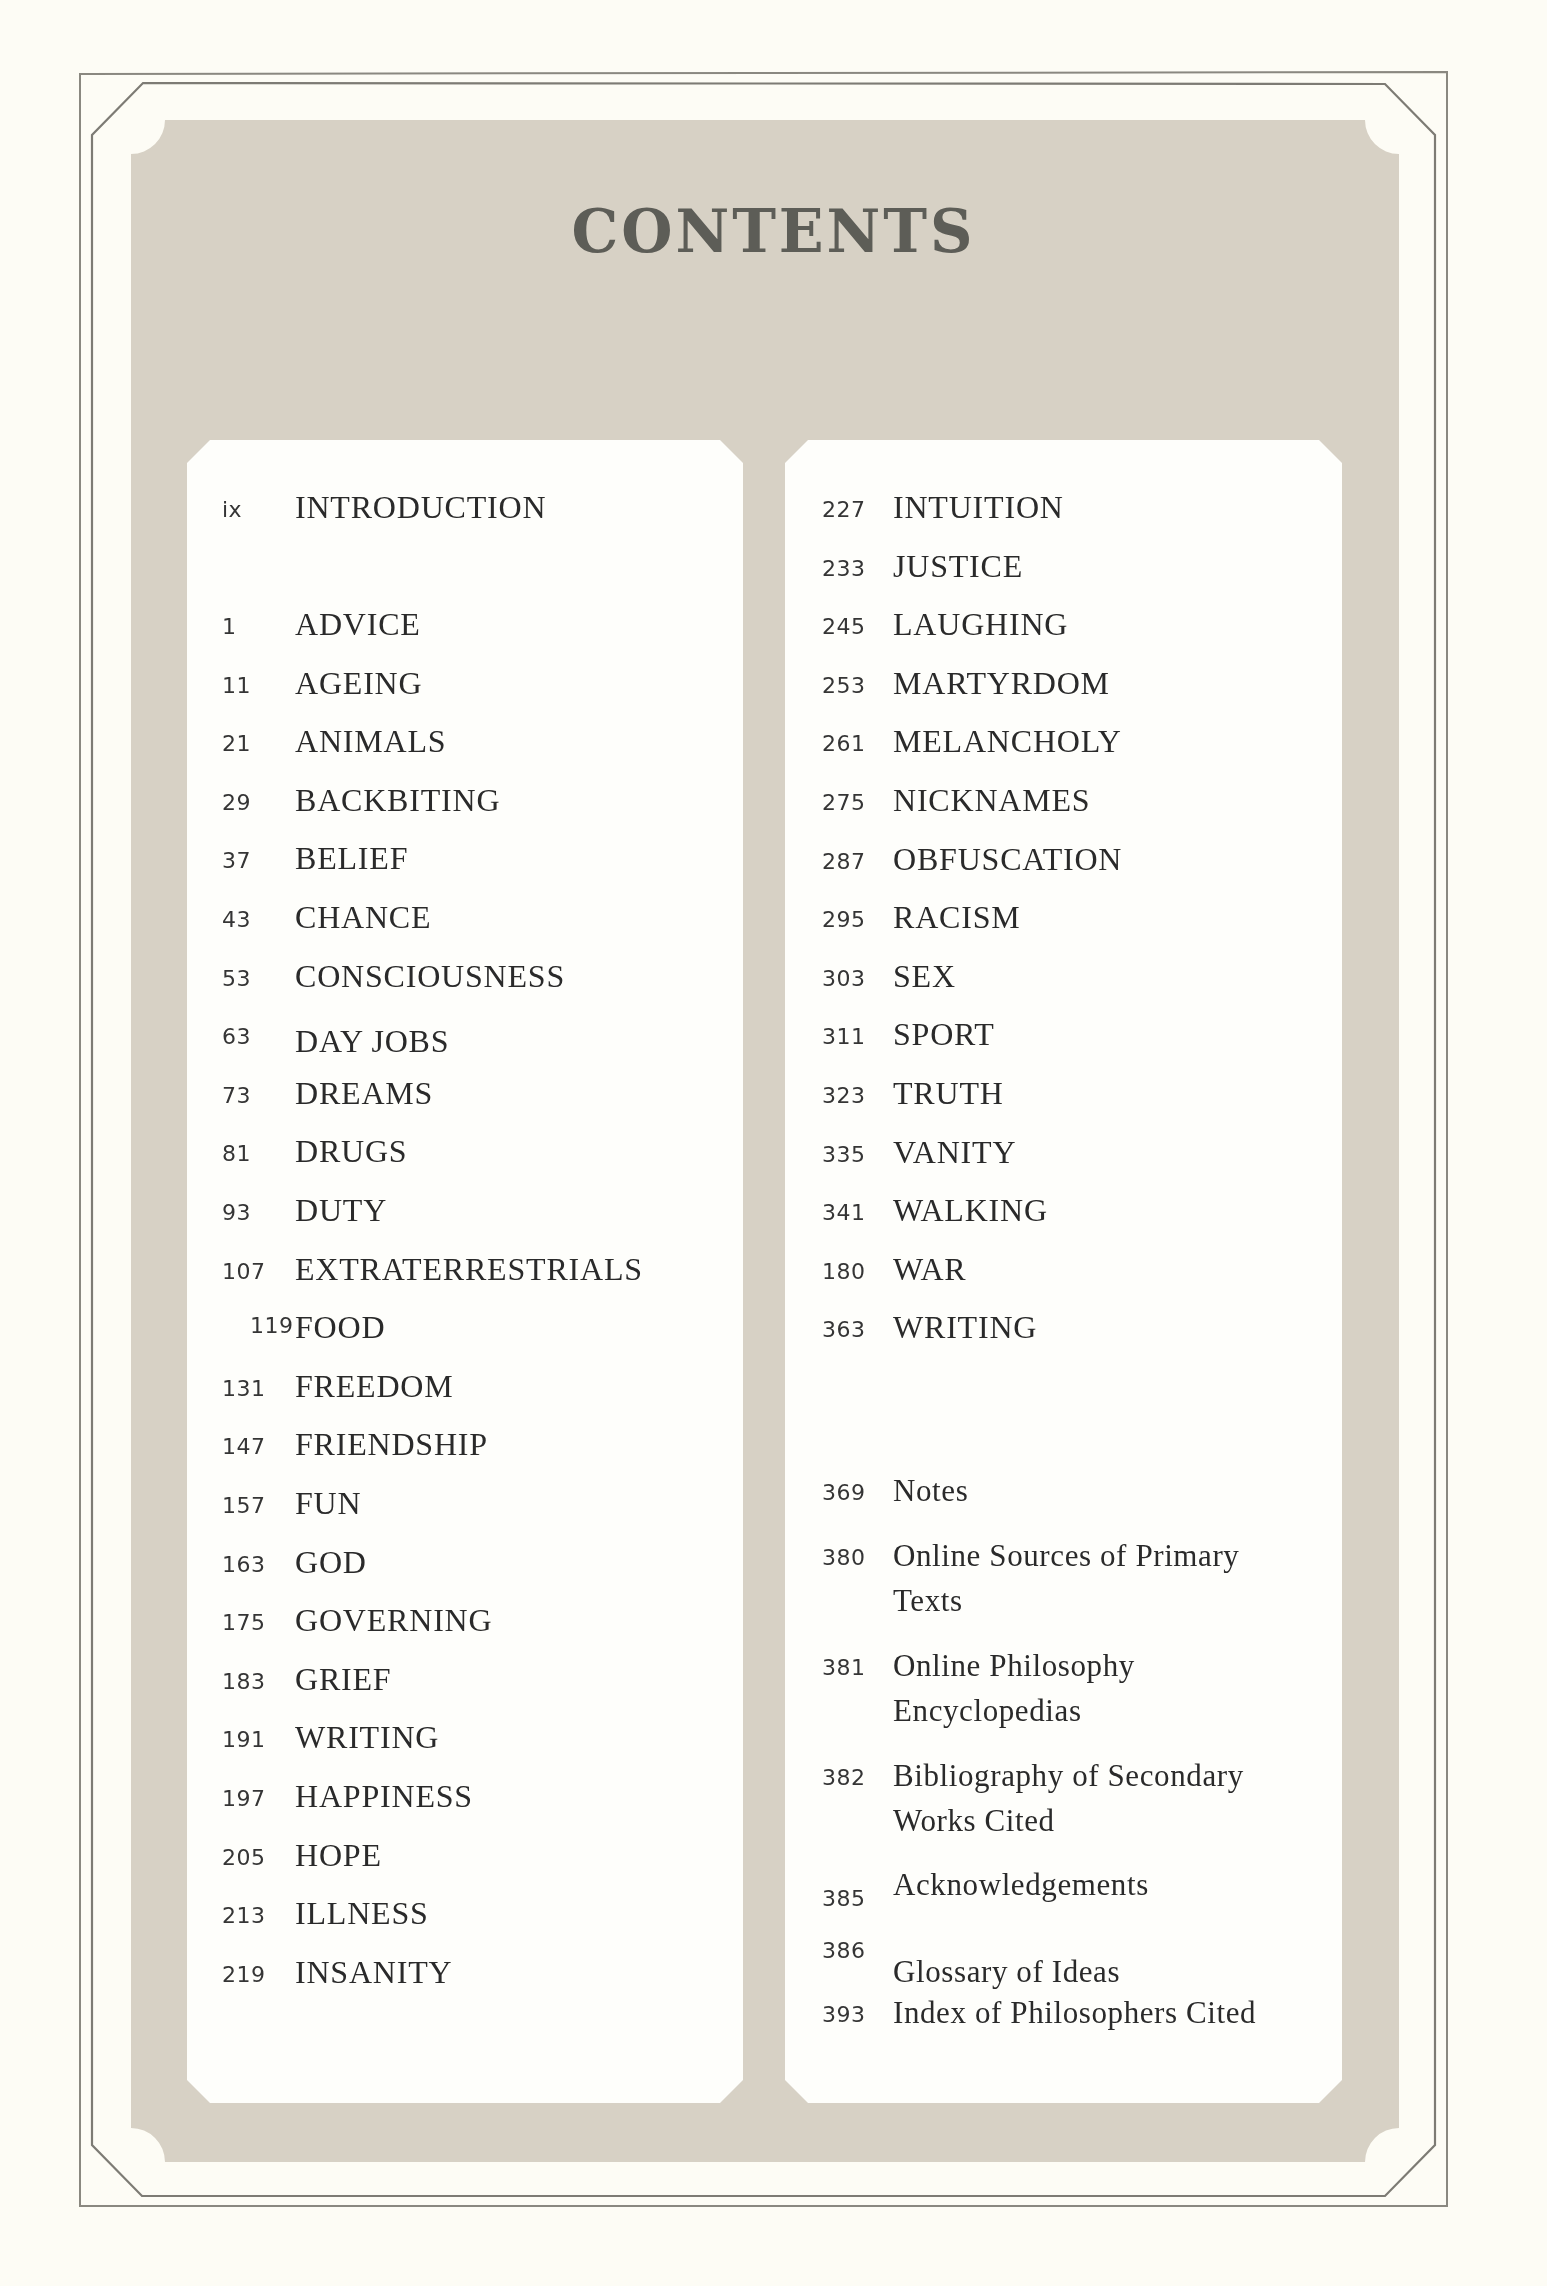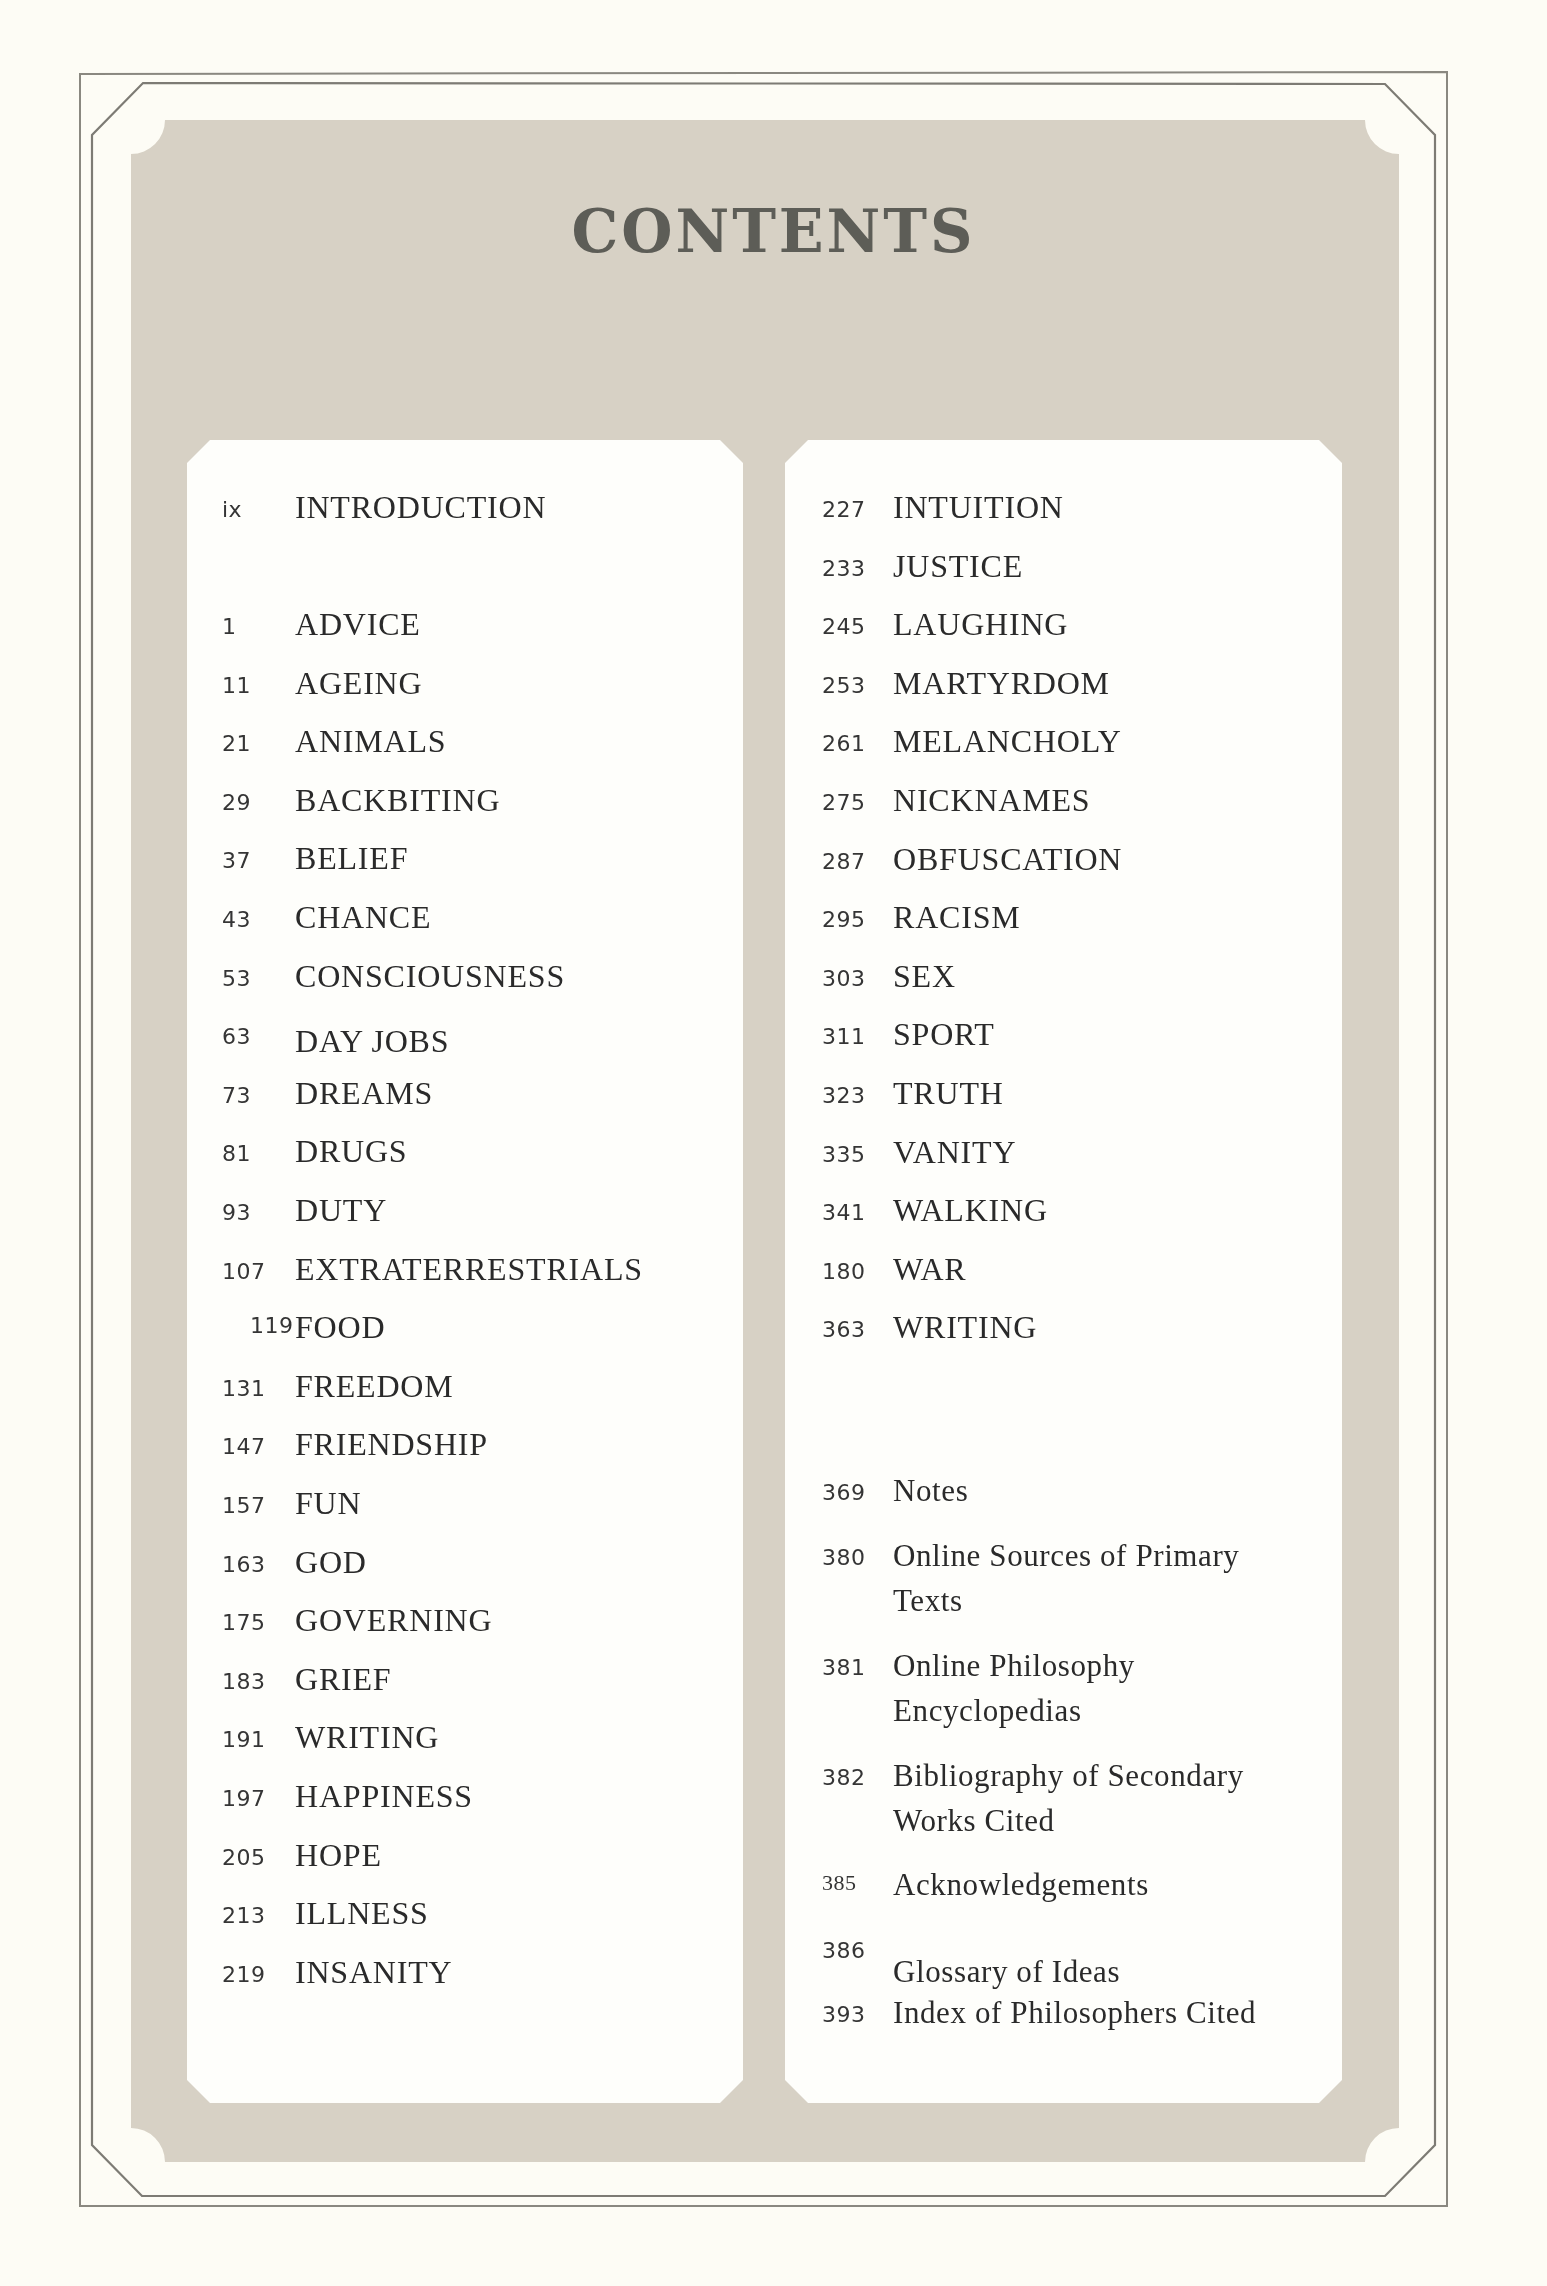--- a/index.html
+++ b/index.html
@@ -269,21 +269,21 @@
     </div>
     <div class="entry" style="top: 1647px;">
       <span class="num" style="top: 8px;">381</span>
       <span class="label back" style="left: 71px; top: -4px;">Online Philosophy Encyclopedias</span>
     </div>
     <div class="entry" style="top: 1757px;">
       <span class="num" style="top: 8px;">382</span>
       <span class="label back" style="left: 71px; top: -4px;">Bibliography of Secondary Works Cited</span>
     </div>
     <div class="entry" style="top: 1866px;">
-      <span class="num" style="top: 4px; font-family: Liberation Serif, serif;">385</span>
+      <span class="num" style="top: 20px;">385</span>
       <span class="label back" style="left: 71px; top: -4px;">Acknowledgements</span>
     </div>
     <div class="entry" style="top: 1930px;">
       <span class="num" style="top: 8px;">386</span>
       <span class="label back" style="left: 71px; top: -4px; margin-top: 23px;">Glossary of Ideas</span>
     </div>
     <div class="entry" style="top: 1994px;">
       <span class="num" style="top: 8px;">393</span>
       <span class="label back" style="left: 71px; top: -4px;">Index of Philosophers Cited</span>
     </div>

